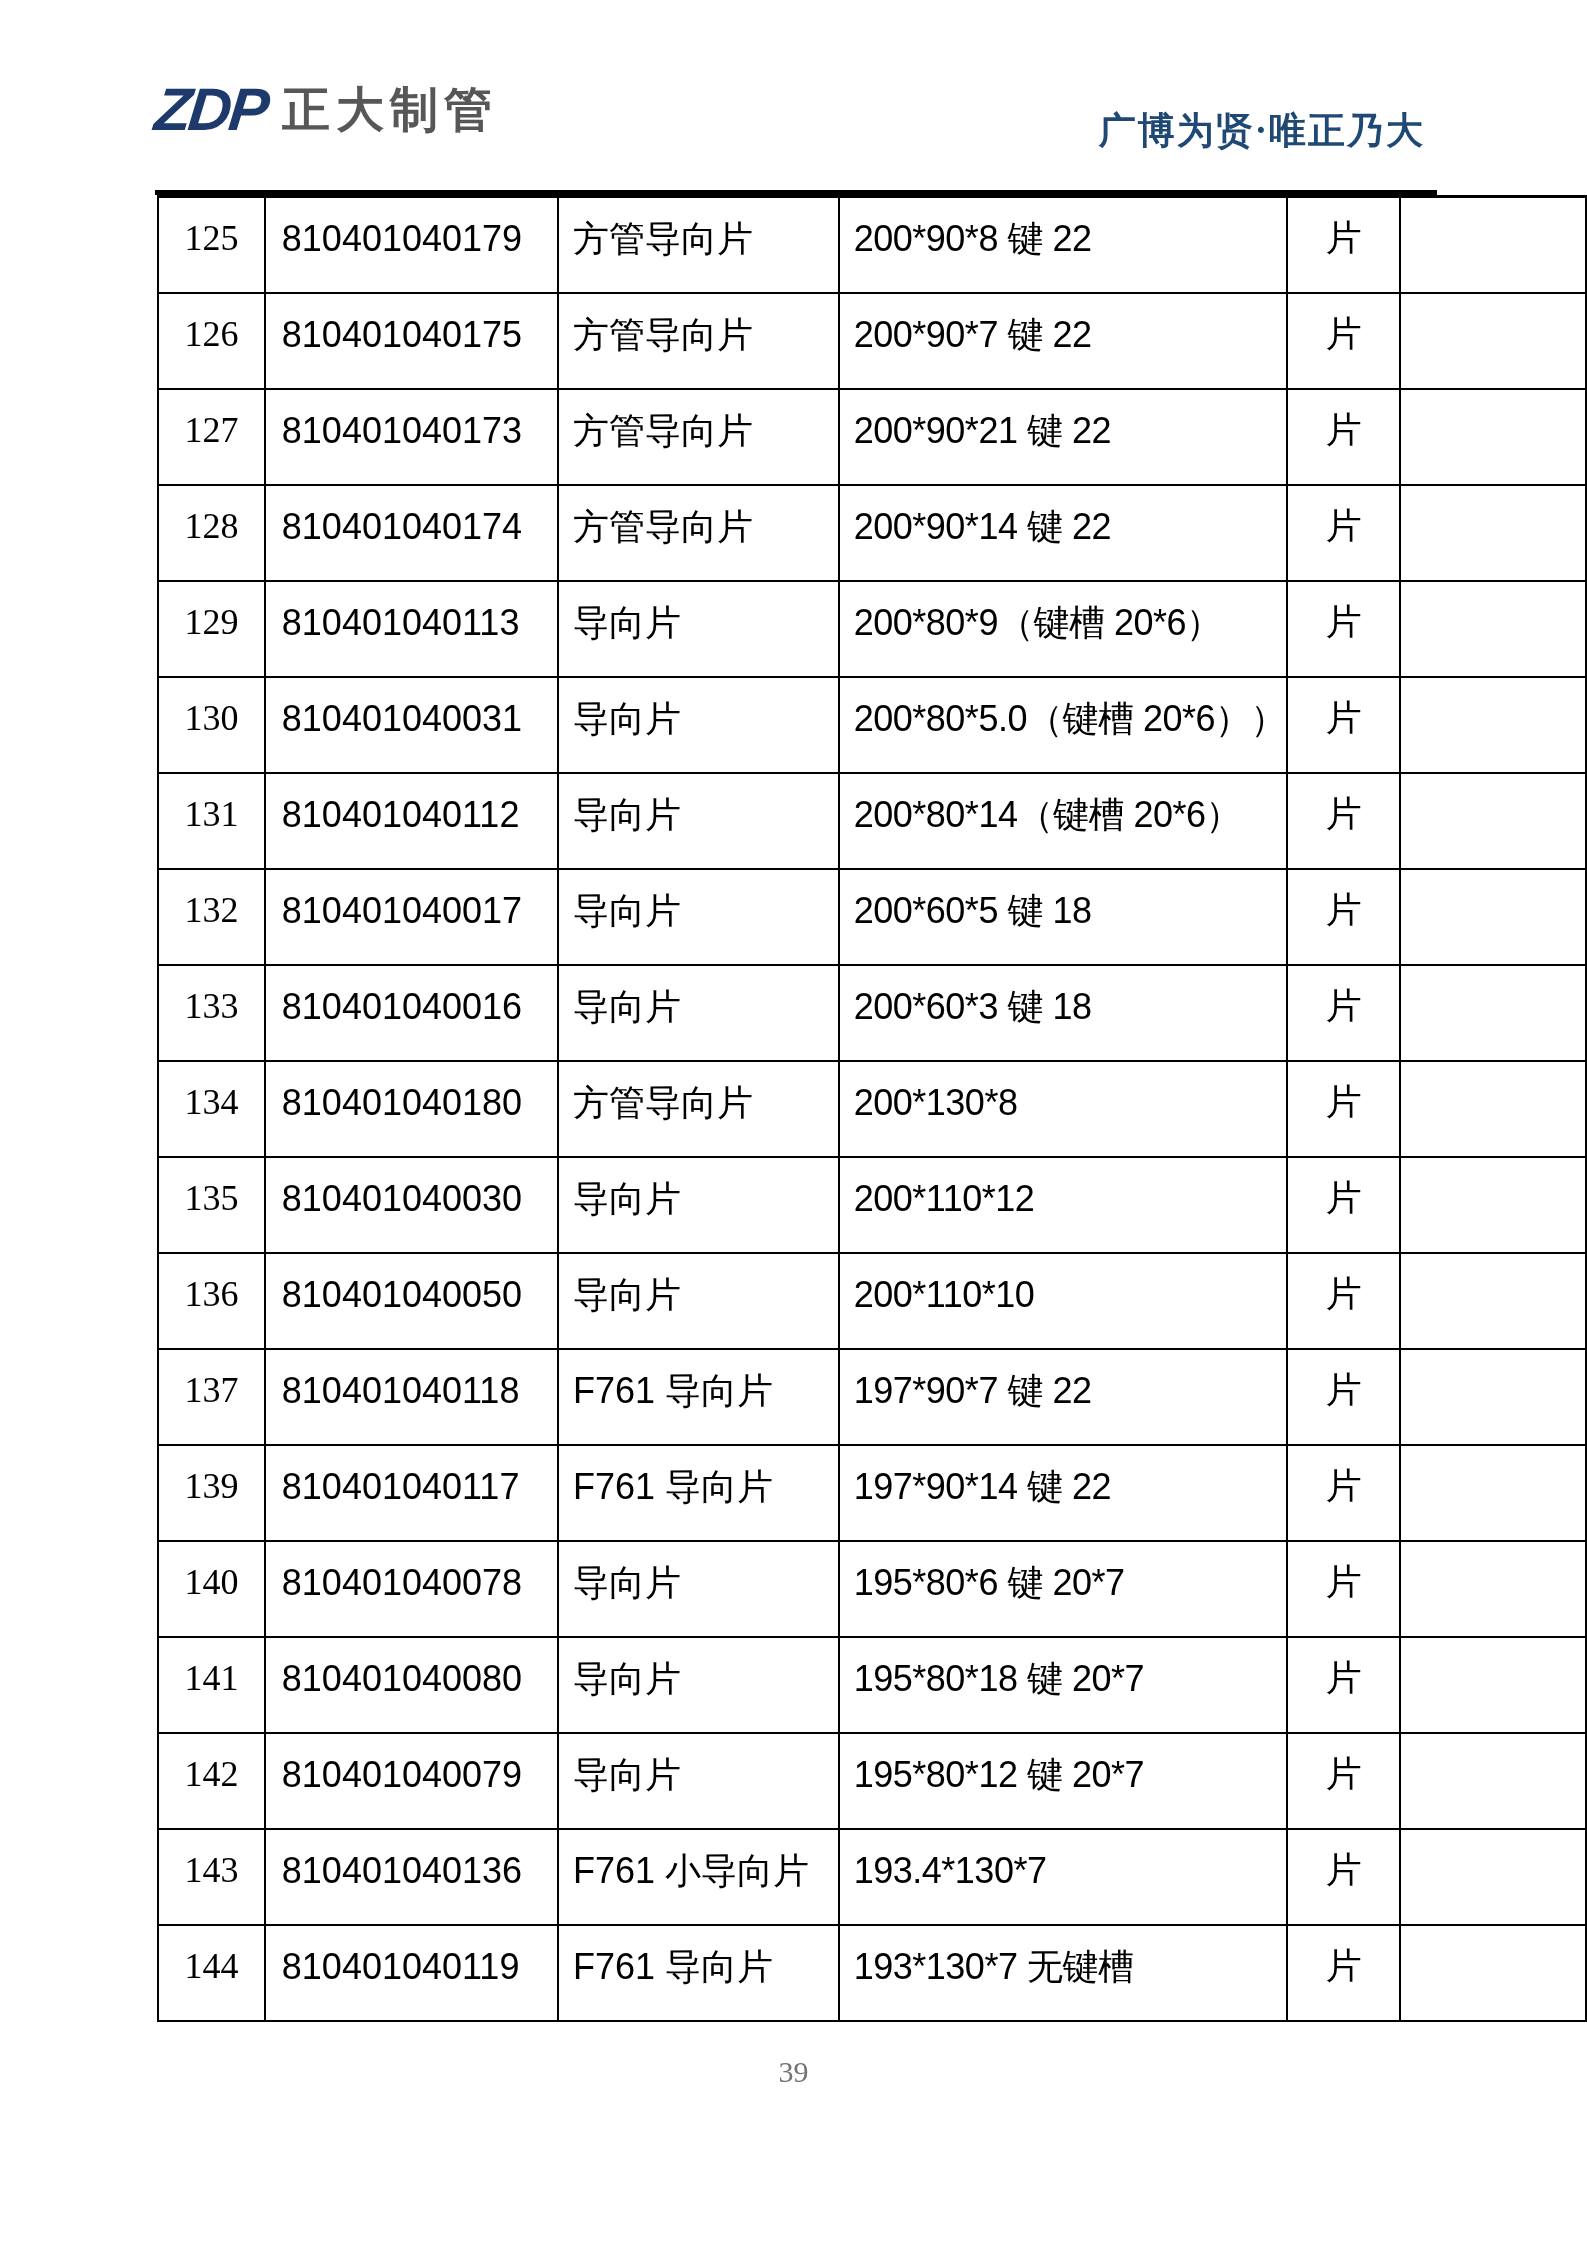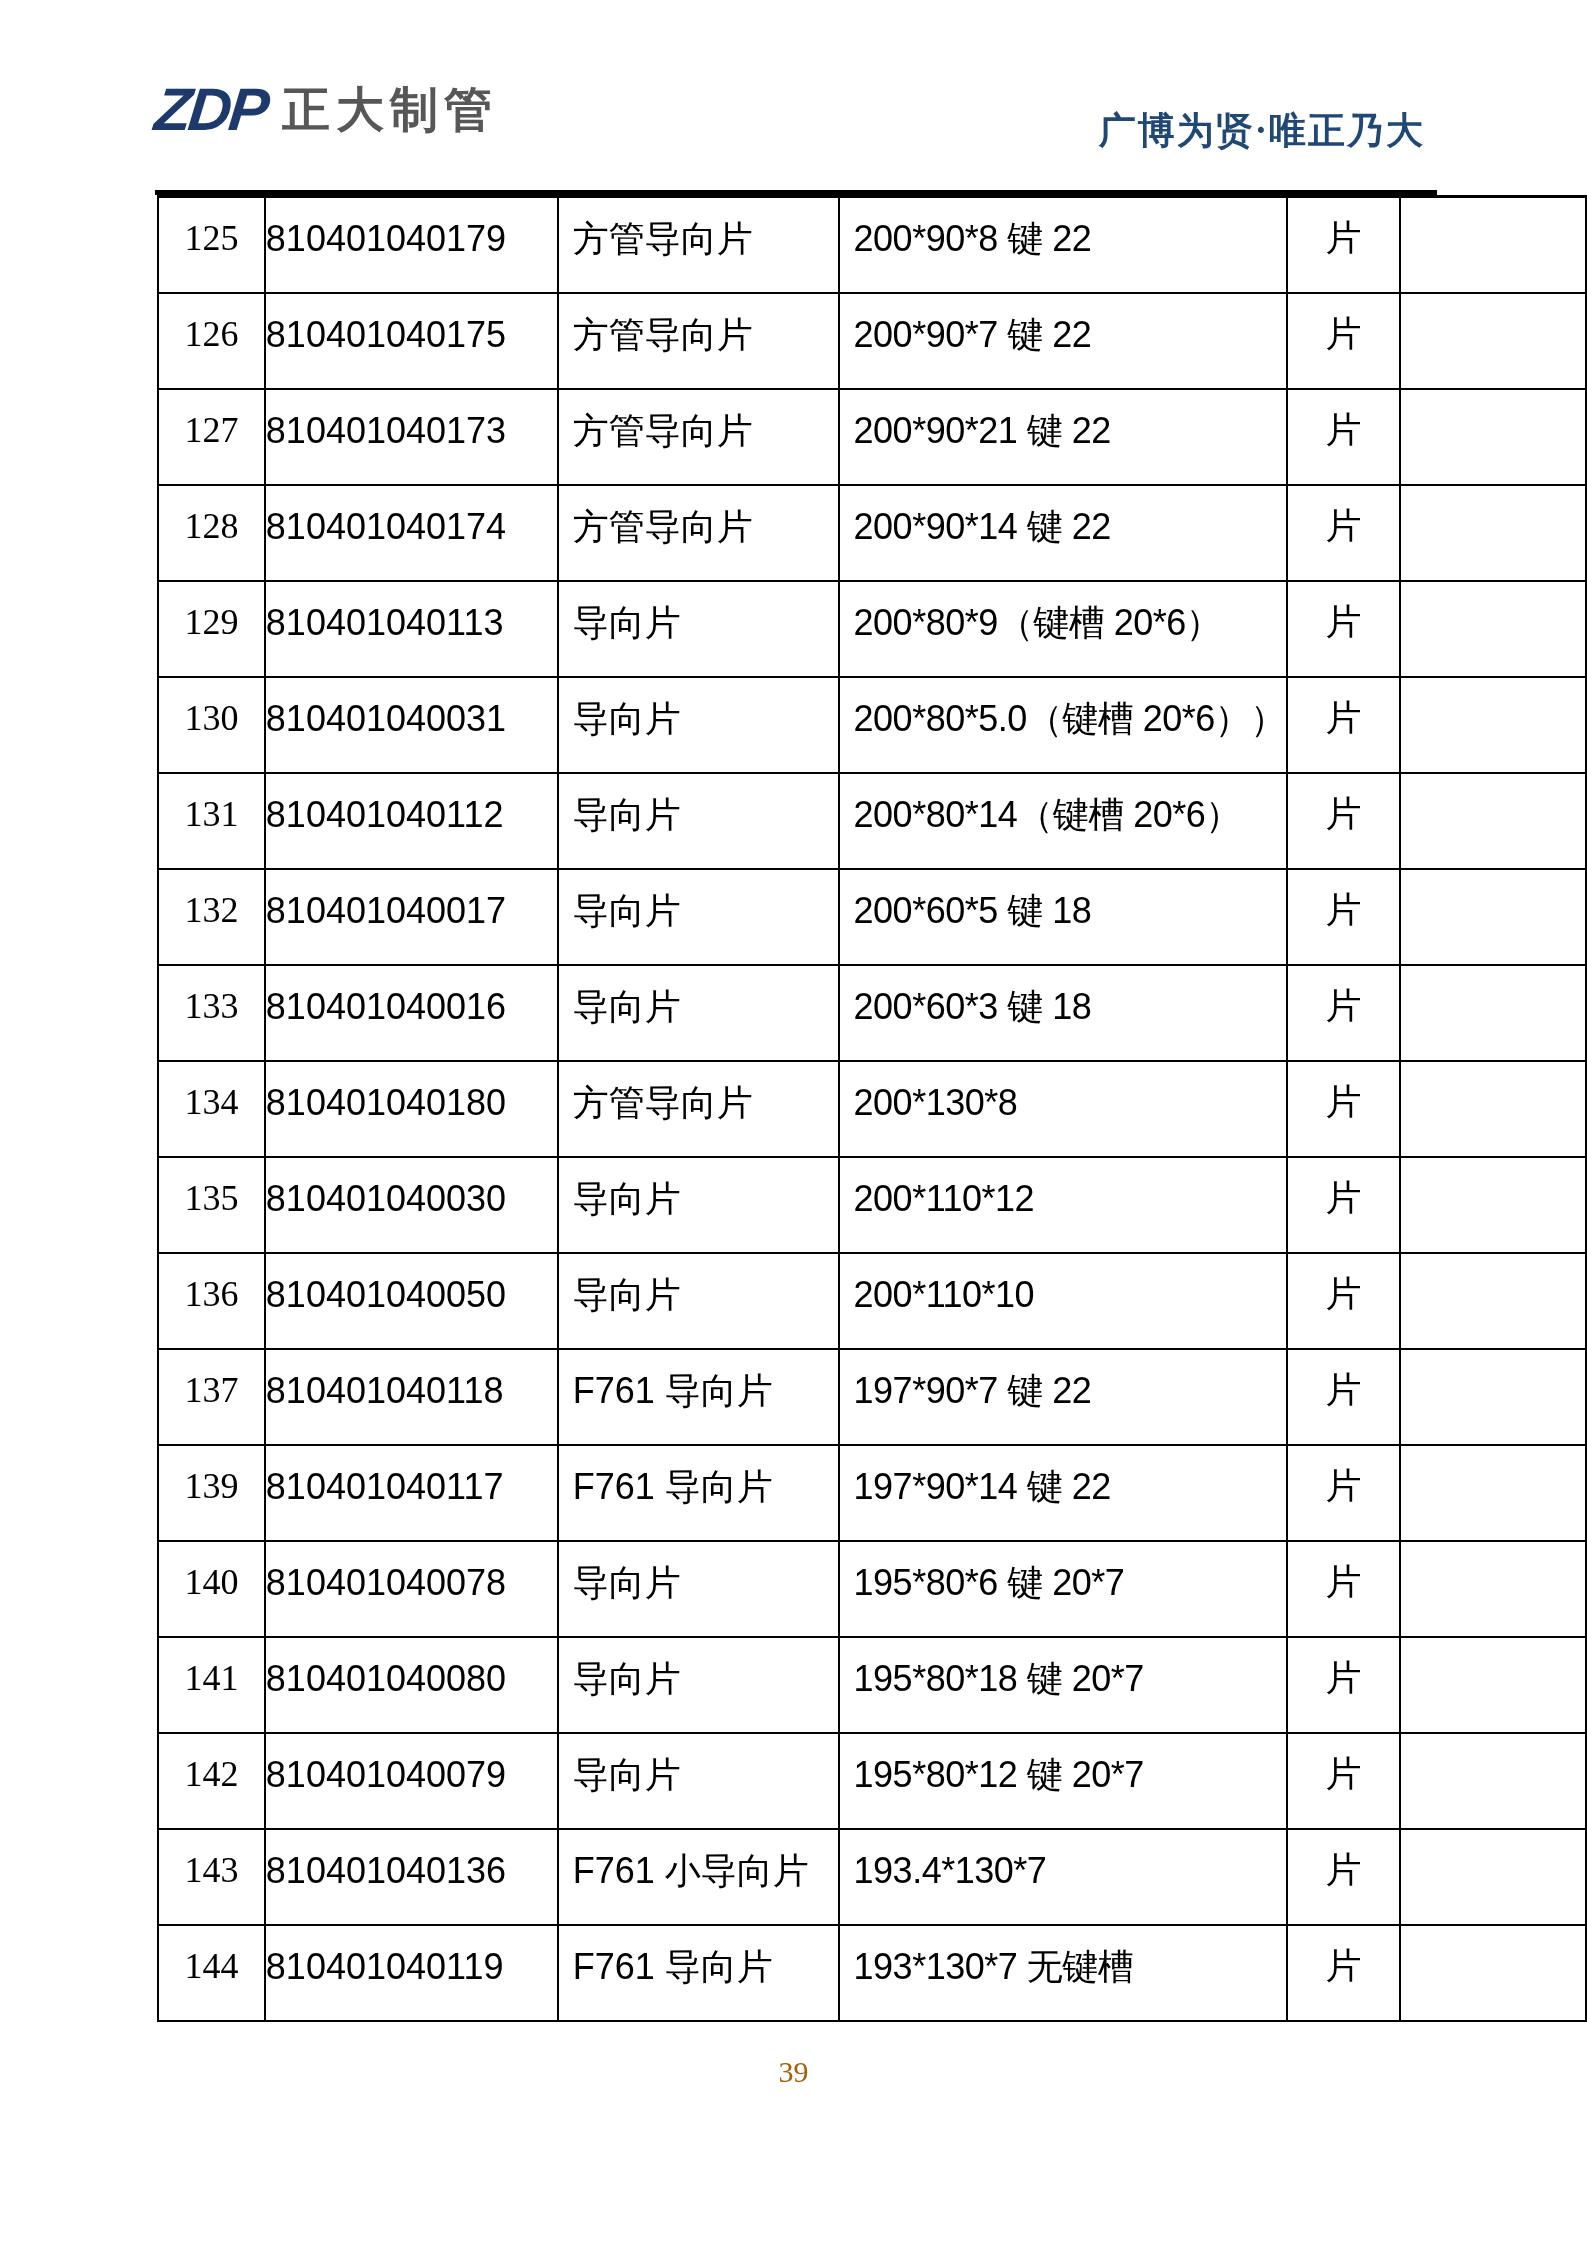--- a/index.html
+++ b/index.html
@@ -63,35 +63,35 @@
     height: 96px;
     vertical-align: top;
     padding-top: 21px;
     font-size: 36px;
     line-height: 1.1;
     color: #000;
     overflow: hidden;
   }
   td.col-seq  { width: 108px; text-align: center;
                 font-family: "Liberation Serif", serif; font-size: 36px; margin-left: 6px; }
-  td.col-code { width: 294px; letter-spacing: 0px; margin-left: 32px; }
+  td.col-code { width: 294px; padding-left: 16px; letter-spacing: 0px; margin-left: 32px; }
   td.col-name { width: 285px; padding-left: 14px; }
   td.col-spec { width: 415px; padding-left: 14px; font-size: 31px;
                 letter-spacing: -0.5px; white-space: nowrap; padding-top: 24px; }
   td.col-unit { width: 115px; text-align: center;
                 font-family: "Liberation Serif", serif; }
   td.col-blank{ width: 190px; }
 
   
   .page-number {
     position: absolute; left: 0; right: 0; top: 2055px;
     text-align: center;
     font-family: "Liberation Serif", serif;
     font-size: 30px;
-    color: #a16207;
+    color: #737373;
   }
 </style>
 </head>
 <body>
 
 <div class="page">
 
   <div class="logo">
     <span class="logo-mark">ZDP</span>
     <span class="company-name">正大制管</span>

